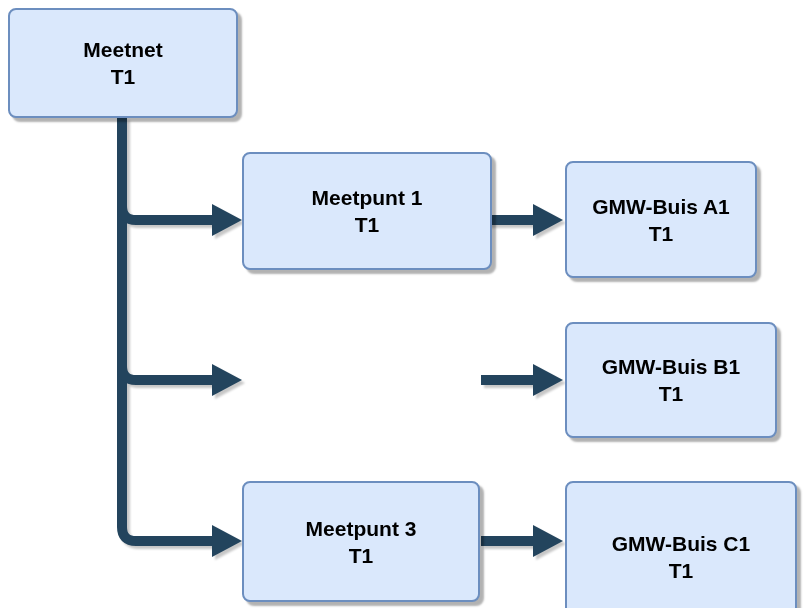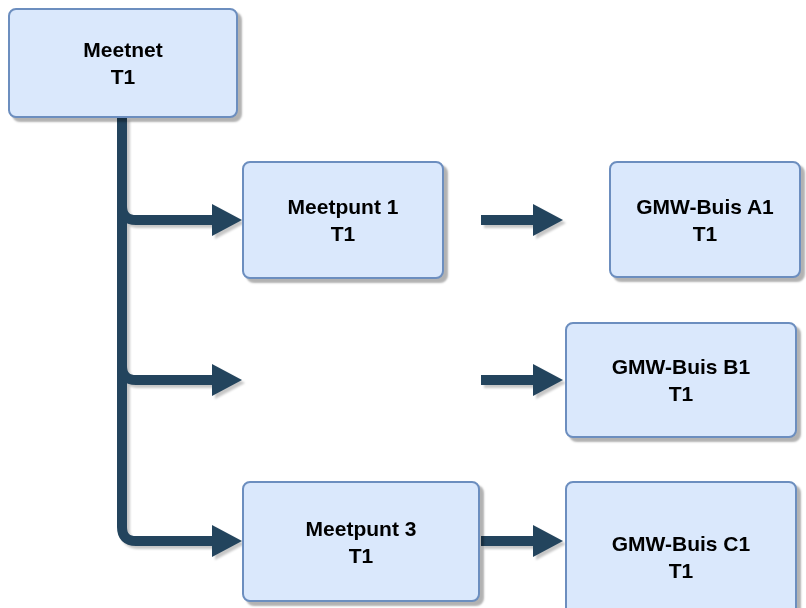--- a/index.html
+++ b/index.html
@@ -51,25 +51,25 @@
   }
   .node.blue {
     background: #dae8fc;
     border-color: #6c8ebf;
   }
   .node.red {
     background: #f8cecc;
     border-color: #b85450;
   }
   .n-meetnet   { left:   8px; top:   8px; width: 230px; height: 110px; }
-  .n-meetpunt1 { left: 242px; top: 161px; width: 202px; height: 118px; }
+  .n-meetpunt1 { left: 242px; top: 152px; width: 250px; height: 118px; }
   .n-meetpunt2 { left: 242px; top: 322px; width: 238px; height: 116px; }
   .n-meetpunt3 { left: 242px; top: 481px; width: 238px; height: 121px; }
-  .n-gmw-a1    { left: 565px; top: 161px; width: 192px; height: 117px; margin-left: 44px; }
-  .n-gmw-b1    { left: 565px; top: 322px; width: 232px; height: 116px; }
+  .n-gmw-a1    { left: 565px; top: 161px; width: 192px; height: 117px; }
+  .n-gmw-b1    { left: 565px; top: 322px; width: 212px; height: 116px; }
   .n-gmw-c1    { left: 565px; top: 481px; width: 232px; height: 151px; }
 </style>
 </head>
 <body>
 
 <div class="canvas">
 
   <svg class="edges" viewBox="0 0 806 608" xmlns="http://www.w3.org/2000/svg" aria-hidden="true">
 
     <path class="edge" d="M122 118 L122 527 Q122 541 136 541 L214 541"></path>

